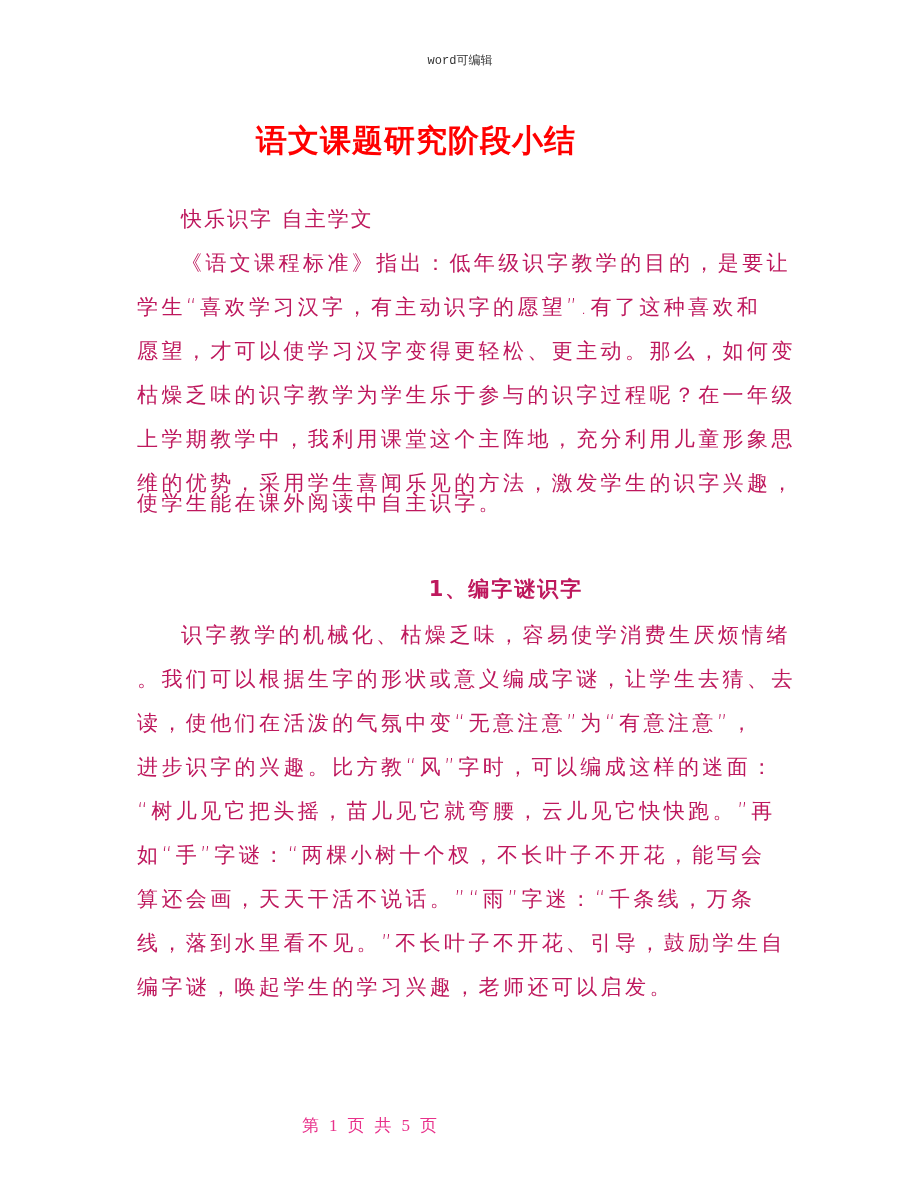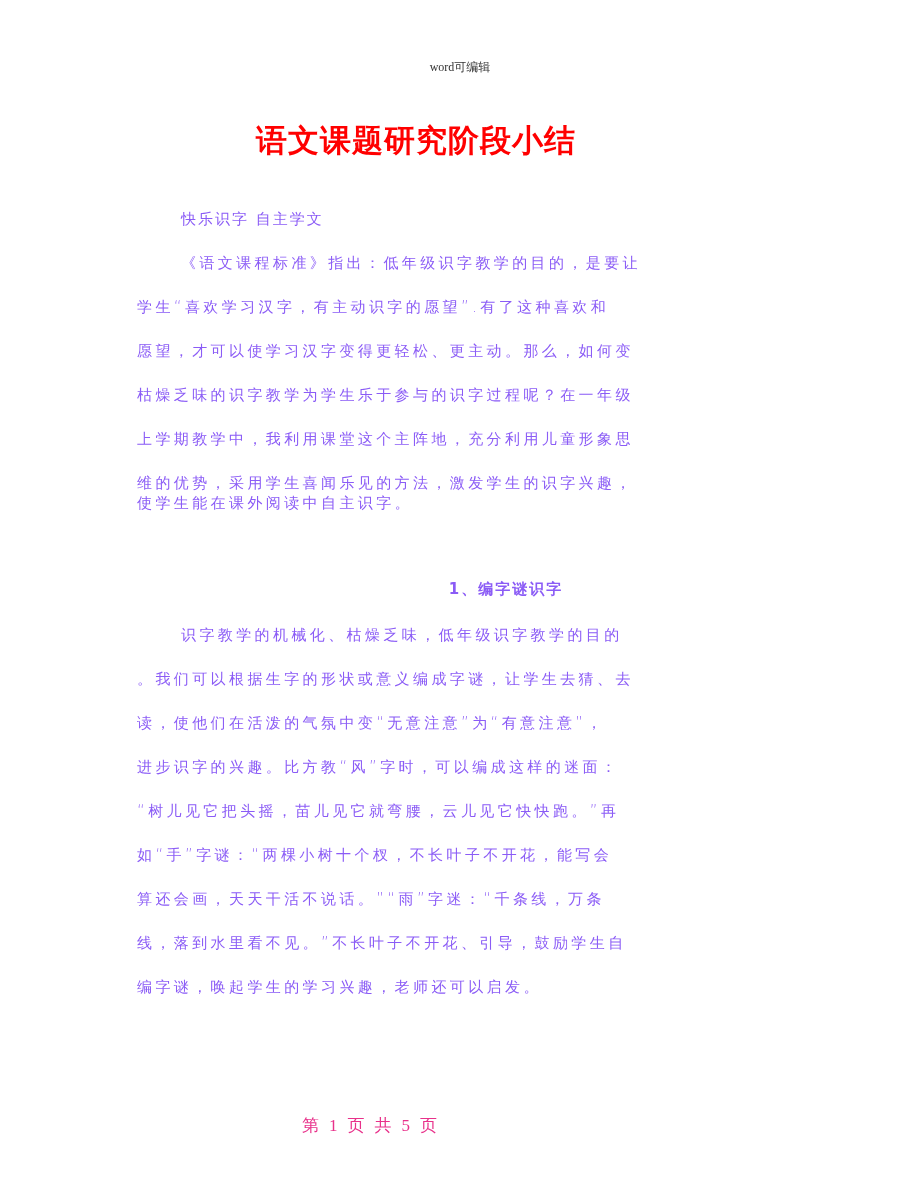--- a/index.html
+++ b/index.html
@@ -1,24 +1,24 @@
 <!DOCTYPE html>
 <html><head>
 <meta charset="utf-8">
 <style>
   html, body { margin: 0; padding: 0; background: #ffffff; }
   body { width: 920px; height: 1191px; position: relative; overflow: hidden;
          font-family: "DejaVu Serif", "Liberation Serif", serif; color: #1a1a1a; }
-  .header-note { position: absolute; top: 59px; left: 0; width: 920px; text-align: center;
-                 font-size: 12px; color: #333; font-family: Liberation Serif, serif; }
+  .header-note { position: absolute; top: 52px; left: 0; width: 920px; text-align: center;
+                 font-size: 12px; color: #333; font-family: Liberation Mono, monospace; }
   .title { position: absolute; top: 120px; left: 0; width: 832px; text-align: center;
            font-size: 31px; font-weight: bold; color: #ff0000; letter-spacing: 1px;
            font-family: "DejaVu Sans", sans-serif; }
-  .line { position: absolute; left: 137px; width: 650px; font-size: 15px; line-height: 30px;
-          white-space: nowrap; letter-spacing: 3.4px; color: #8b5cf6;
+  .line { position: absolute; left: 137px; width: 650px; font-size: 21px; line-height: 30px;
+          white-space: nowrap; letter-spacing: 3.4px; color: #be185d;
           font-family: "DejaVu Sans", sans-serif; font-weight: 300; }
   .indent { left: 181px; }
   .heading { font-weight: bold; letter-spacing: 2px; text-align: center; }
   .footer { position: absolute; top: 1114px; left: 0; width: 741px; text-align: center;
             font-size: 17px; color: #e8318a; letter-spacing: 2px;
             font-family: "Liberation Serif", serif; }
   .footer span { margin: 0 4px; }
 </style>
 </head>
 <body>
@@ -36,21 +36,21 @@
     <div class="line" style="top:336px;">愿望，才可以使学习汉字变得更轻松、更主动。那么，如何变</div>
     <div class="line" style="top:380px;">枯燥乏味的识字教学为学生乐于参与的识字过程呢？在一年级</div>
     <div class="line" style="top:424px;">上学期教学中，我利用课堂这个主阵地，充分利用儿童形象思</div>
     <div class="line" style="top:468px;">维的优势，采用学生喜闻乐见的方法，激发学生的识字兴趣，</div>
     <div class="line" style="top:488px;">使学生能在课外阅读中自主识字。</div>
   </div>
 
   <div class="line indent heading" style="top:574px;">1、编字谜识字</div>
 
   <div>
-    <div class="line indent" style="top:620px; width:606px;">识字教学的机械化、枯燥乏味，低年级识字教学的目的</div>
+    <div class="line indent" style="top:620px; width:606px;">识字教学的机械化、枯燥乏味，容易使学消费生厌烦情绪</div>
     <div class="line" style="top:664px;">。我们可以根据生字的形状或意义编成字谜，让学生去猜、去</div>
     <div class="line" style="top:708px;">读，使他们在活泼的气氛中变“无意注意”为“有意注意”，</div>
     <div class="line" style="top:752px;">进步识字的兴趣。比方教“风”字时，可以编成这样的迷面：</div>
     <div class="line" style="top:796px;">“树儿见它把头摇，苗儿见它就弯腰，云儿见它快快跑。”再</div>
     <div class="line" style="top:840px;">如“手”字谜：“两棵小树十个杈，不长叶子不开花，能写会</div>
     <div class="line" style="top:884px;">算还会画，天天干活不说话。”“雨”字迷：“千条线，万条</div>
     <div class="line" style="top:928px;">线，落到水里看不见。”不长叶子不开花、引导，鼓励学生自</div>
     <div class="line" style="top:972px;">编字谜，唤起学生的学习兴趣，老师还可以启发。</div>
   </div>
 

